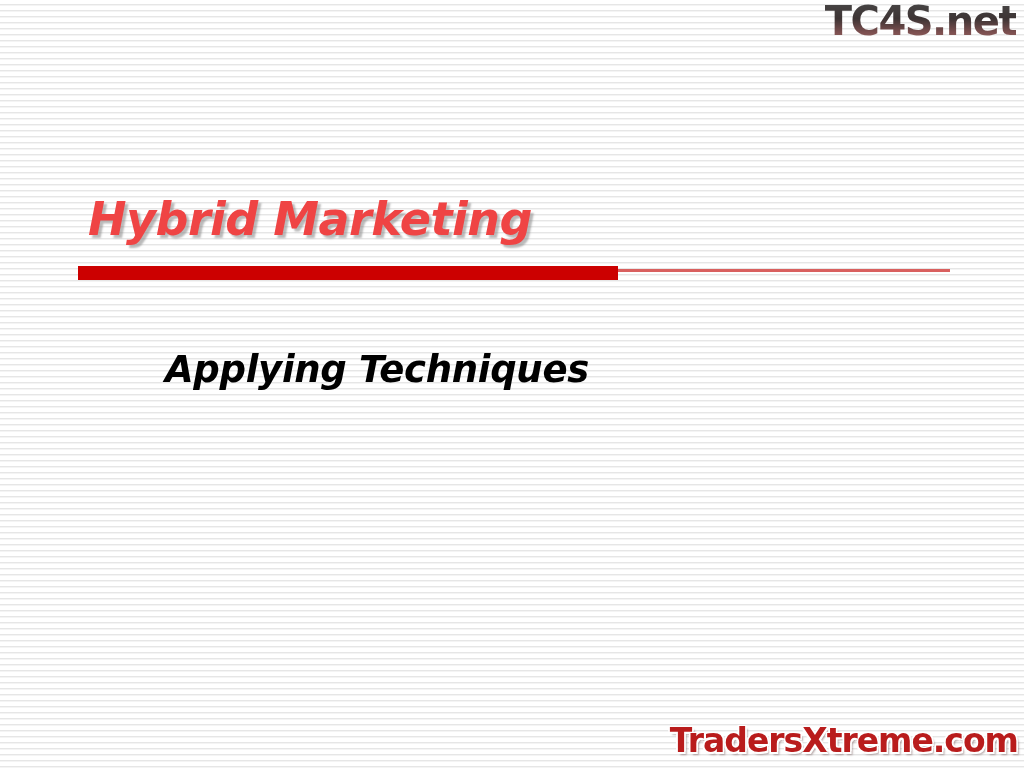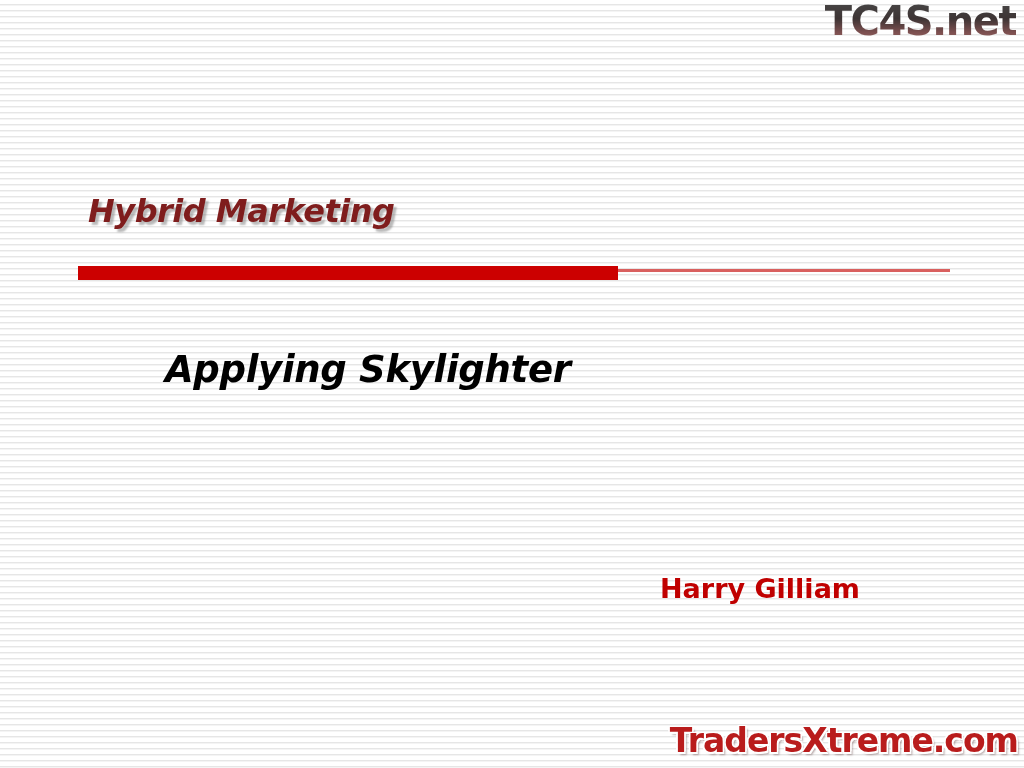--- a/index.html
+++ b/index.html
@@ -36,24 +36,24 @@
     );
     pointer-events: none;
   }
 
   
   #title {
     position: absolute;
     left: 88px;
     top: 192px;
     font-family: "DejaVu Sans", sans-serif;
-    font-size: 32px;
+    font-size: 46px;
     font-weight: bold;
     font-style: italic;
-    color: #7f1d1d;
+    color: #ef4444;
     letter-spacing: -0.5px;
     white-space: nowrap;
     text-shadow: 3px 3px 2px rgba(130,130,130,0.55);
   }
 
   
   #rule-thick {
     position: absolute;
     left: 78px;
     top: 266px;
@@ -164,25 +164,24 @@
 <div id="slide">
 
   <div id="stripes"></div>
 
   <div id="title">Hybrid Marketing</div>
 
   <div id="rule-thick"></div>
   <div id="rule-thin"></div>
 
   <div id="subtitle">
-    <div>Applying Skylighter</div>
+    <div>Applying Techniques</div>
   </div>
 
   <div id="credit">
-    <div>Harry Gilliam</div>
   </div>
 
   <div id="wm-tc4s">TC4S.net</div>
 
 
   <div id="wm-traders">TradersXtreme.com</div>
 
 </div>
 
 </body></html>

